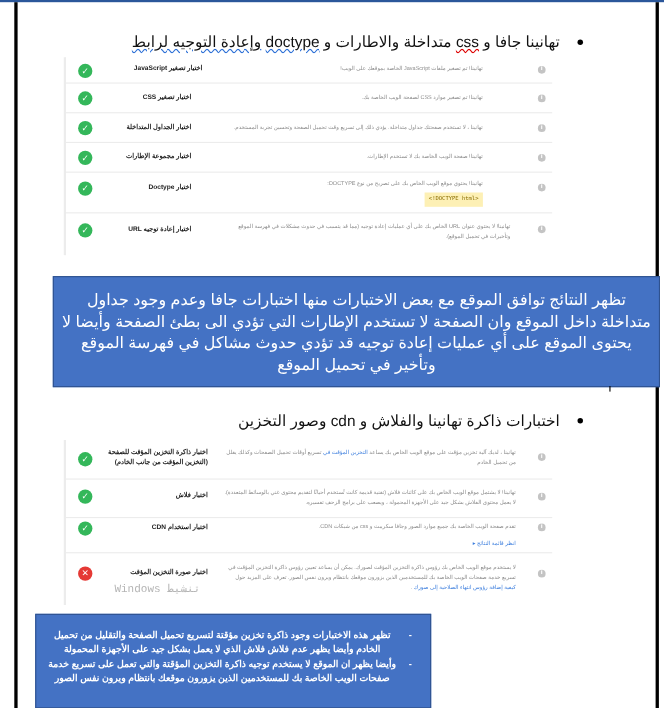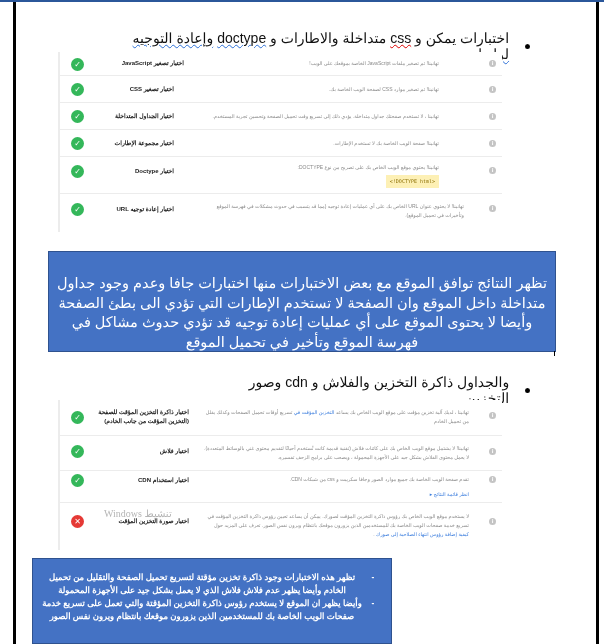--- a/index.html
+++ b/index.html
@@ -49,44 +49,44 @@
     .code-chip {
       display: inline-block; background: #fdf0b5; color: #8a6d00; font-family: "DejaVu Sans Mono", monospace;
       font-size: 5px; padding: 2px 4px; margin-top: 3px; direction: ltr;
     }
     .results-link { color: #3b7ddd; font-size: 5px; display: block; margin-top: 6px; }
 
     .summary-box {
       position: absolute; background: #4472c4; border: 1px solid #2f528f;
       direction: rtl; text-align: center; color: #fff; font-family: "Liberation Sans", sans-serif;
     }
-    .summary-box-1 { left: 48px; top: 251px; width: 508px; height: 101px; font-size: 14.5px; line-height: 19.5px; padding-top: 22px; }
+    .summary-box-1 { left: 48px; top: 251px; width: 552px; height: 101px; font-size: 14.5px; line-height: 19.5px; padding-top: 12px; }
     .summary-box-2 { left: 32px; top: 558px; width: 360px; height: 86px; font-size: 8.5px; font-weight: bold; line-height: 13px; padding: 12px 8px 0 8px; }
     .summary-box-2 .line { display: flex; direction: rtl; text-align: center; }
     .summary-box-2 .dash { width: 20px; flex: none; text-align: center; }
     .summary-box-2 .txt { flex: 1; text-align: center; }
 
     .watermark {
-      position: absolute; left: 104px; top: 508px; font-family: Liberation Serif, serif;
+      position: absolute; left: 104px; top: 530px; font-family: Liberation Mono, monospace;
       font-size: 10px; color: #b5b5b5; direction: rtl;
     }
     .cursor-mark { position: absolute; left: 554px; top: 351px; width: 1px; height: 5px; background: #000; }
     .vline { position: absolute; width: 1px; background: #ececec; }
   </style>
 </head>
 <body>
 
 <div class="top-strip"></div>
 <div class="margin-line-left"></div>
 <div class="margin-line-right"></div>
 
 <div class="bullet-heading" style="left:100px; top:30px; width:430px; justify-content:flex-start;">
   <span class="bullet-dot"></span>
   <span>
-    <span>اختبارات يمكن و</span>
+    <span>تهانينا جافا و</span>
     <span class="squiggle-red">css</span>
     <span>متداخلة والاطارات و</span>
     <span class="squiggle-blue">doctype</span>
     <span class="squiggle-blue">وإعادة التوجيه لرابط</span>
   </span>
 </div>
 
 <div class="card" style="left:58px; top:52px; width:444px; height:180px;">
   <div class="vline" style="left:0; top:0; height:180px;"></div>
 
@@ -137,21 +137,21 @@
 </div>
 
 <div class="summary-box summary-box-1">
   <div style="padding:0 6px;">تظهر النتائج توافق الموقع مع بعض الاختبارات منها اختبارات جافا وعدم وجود جداول متداخلة داخل الموقع وان الصفحة لا تستخدم الإطارات التي تؤدي الى بطئ الصفحة وأيضا لا يحتوى الموقع على أي عمليات إعادة توجيه قد تؤدي حدوث مشاكل في فهرسة الموقع وتأخير في تحميل الموقع</div>
 </div>
 <div class="cursor-mark"></div>
 
 <div class="bullet-heading" style="left:212px; top:374px; width:318px; justify-content:flex-start;">
   <span class="bullet-dot"></span>
   <span>
-    <span>والجداول ذاكرة التخزين والفلاش و</span>
+    <span>اختبارات ذاكرة تهانينا والفلاش و</span>
     <span>cdn</span>
     <span>وصور التخزين</span>
   </span>
 </div>
 
 <div class="card" style="left:58px; top:400px; width:444px; height:150px;">
   <div class="vline" style="left:0; top:0; height:150px;"></div>
 
   <div class="row" style="height:36px;">
     <div class="status-icon status-pass" style="left:12px; top:11px;">✓</div>
@@ -195,15 +195,15 @@
 
 <div class="watermark">تنشيط Windows</div>
 
 <div class="summary-box summary-box-2">
   <div class="line">
     <span class="dash">-</span>
     <span class="txt">تظهر هذه الاختبارات وجود ذاكرة تخزين مؤقتة لتسريع تحميل الصفحة والتقليل من تحميل الخادم وأيضا يظهر عدم فلاش فلاش الذي لا يعمل بشكل جيد على الأجهزة المحمولة</span>
   </div>
   <div class="line">
     <span class="dash">-</span>
-    <span class="txt">وأيضا يظهر ان الموقع لا يستخدم رؤوس ذاكرة التخزين المؤقتة والتي تعمل على تسريع خدمة صفحات الويب الخاصة بك للمستخدمين الذين يزورون موقعك بانتظام ويرون نفس الصور</span>
+    <span class="txt">وأيضا يظهر ان الموقع لا يستخدم توجيه ذاكرة التخزين المؤقتة والتي تعمل على تسريع خدمة صفحات الويب الخاصة بك للمستخدمين الذين يزورون موقعك بانتظام ويرون نفس الصور</span>
   </div>
 </div>
 
 </body></html>

